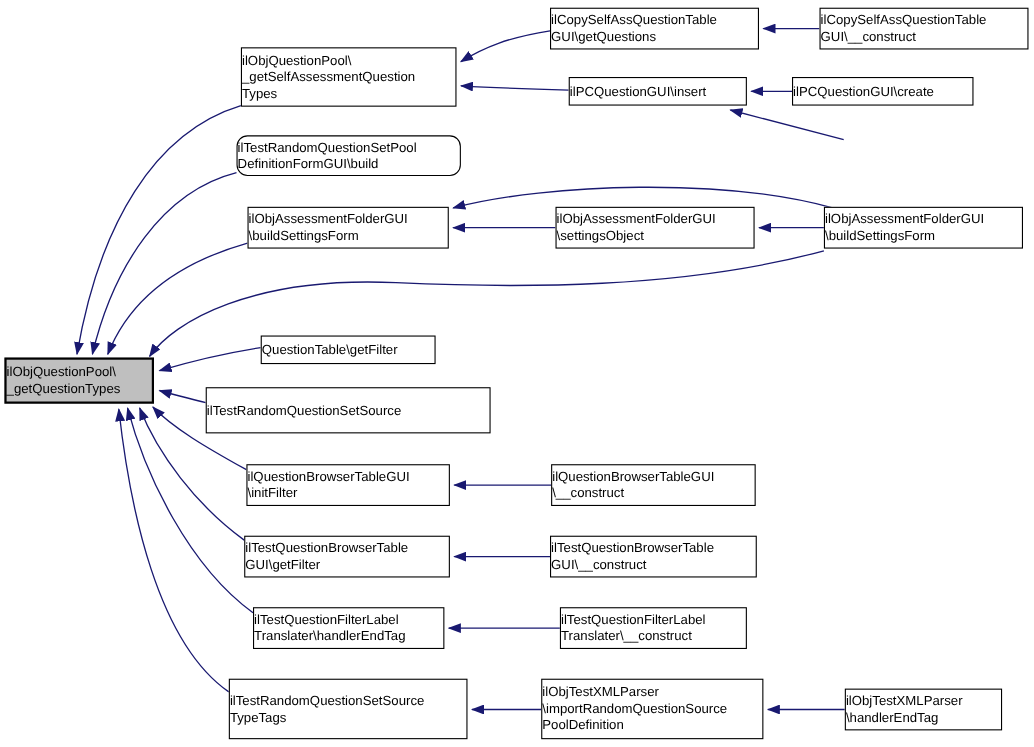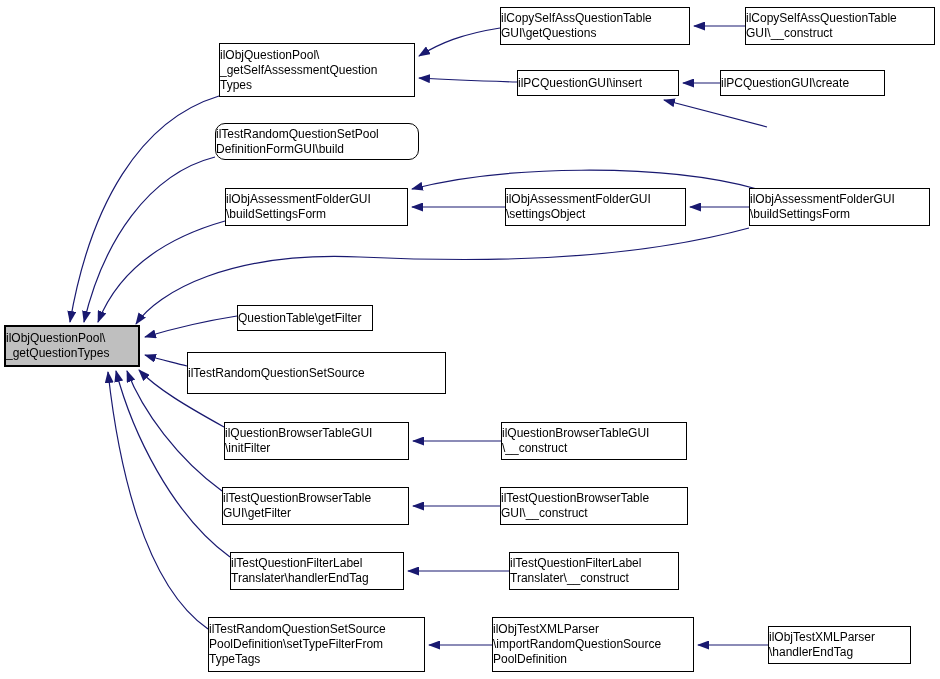--- a/index.html
+++ b/index.html
@@ -92,41 +92,40 @@
       <span>Types</span>
     </div>
     <div class="node" style="left: 215px; top: 123px; width: 204px; height: 37px; border-radius: 10px;">
       <span>ilTestRandomQuestionSetPool</span>
       <span>DefinitionFormGUI\build</span>
     </div>
     <div class="node" style="left: 225px; top: 188px; width: 183px; height: 38px;">
       <span>ilObjAssessmentFolderGUI</span>
       <span>\buildSettingsForm</span>
     </div>
-    <div class="node" style="left: 237px; top: 305px; width: 136px; height: 26px;">
+    <div class="node" style="left: 237px; top: 305px; width: 159px; height: 26px;">
       <span>QuestionTable\getFilter</span>
     </div>
     <div class="node" style="left: 187px; top: 352px; width: 259px; height: 42px;">
       <span>ilTestRandomQuestionSetSource</span>
     </div>
     <div class="node" style="left: 224px; top: 422px; width: 185px; height: 38px;">
       <span>ilQuestionBrowserTableGUI</span>
       <span>\initFilter</span>
     </div>
     <div class="node" style="left: 222px; top: 487px; width: 187px; height: 38px;">
       <span>ilTestQuestionBrowserTable</span>
       <span>GUI\getFilter</span>
     </div>
     <div class="node" style="left: 230px; top: 552px; width: 174px; height: 38px;">
       <span>ilTestQuestionFilterLabel</span>
       <span>Translater\handlerEndTag</span>
     </div>
     <div class="node" style="left: 208px; top: 617px; width: 217px; height: 55px;">
       <span>ilTestRandomQuestionSetSource</span>
-      <span>PoolDefinition\setTypeFilterFrom</span>
       <span>TypeTags</span>
     </div>
     <div class="node" style="left: 500px; top: 7px; width: 190px; height: 38px;">
       <span>ilCopySelfAssQuestionTable</span>
       <span>GUI\getQuestions</span>
     </div>
     <div class="node" style="left: 517px; top: 70px; width: 162px; height: 26px;">
       <span>ilPCQuestionGUI\insert</span>
     </div>
     <div class="node" style="left: 505px; top: 188px; width: 181px; height: 38px;">

